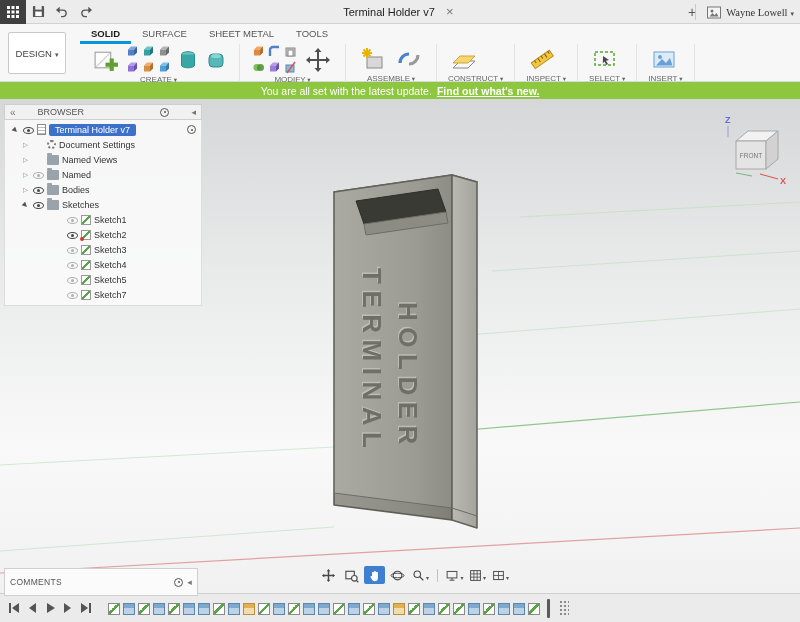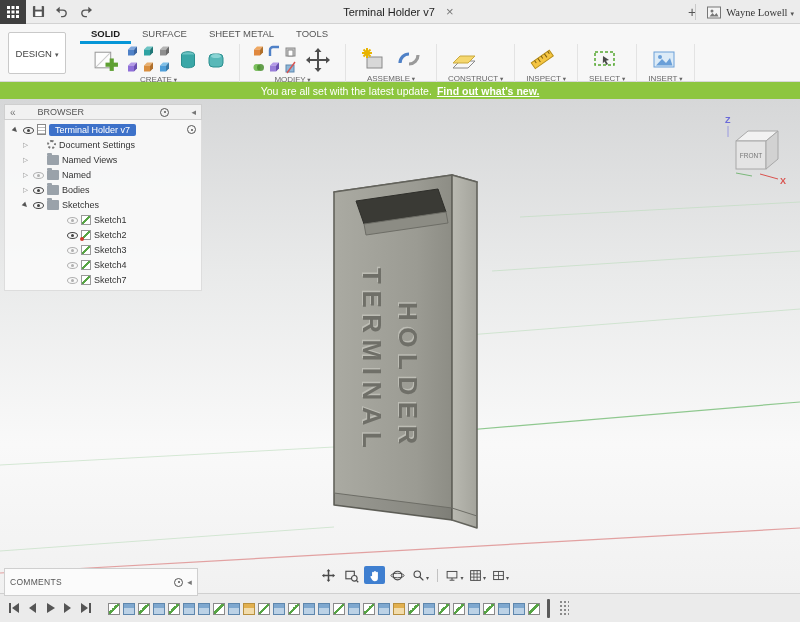--- a/index.html
+++ b/index.html
@@ -520,20 +520,26 @@
             <div class="tree-row" data-icon="sketch" data-eye="dim" data-expand="none" data-indent="2">
             <span class="expander"></span>
             <span class="eye"></span>
             <span class="tree-icon"></span>
             <span class="tree-label">Sketch4</span>
           </div>
             <div class="tree-row" data-icon="sketch" data-eye="dim" data-expand="none" data-indent="2">
             <span class="expander"></span>
             <span class="eye"></span>
             <span class="tree-icon"></span>
+            <span class="tree-label">Sketch5</span>
+          </div>
+            <div class="tree-row" data-icon="sketch" data-eye="dim" data-expand="none" data-indent="2">
+            <span class="expander"></span>
+            <span class="eye"></span>
+            <span class="tree-icon"></span>
             <span class="tree-label">Sketch7</span>
           </div>
           </div>
       </div>
     </div>
 
     <div class="viewcube">
       <svg width="70" height="78" viewBox="0 0 70 78">
         <text x="5" y="12" fill="#6a6ad9" font-size="9" font-weight="bold">Z</text>
         <line x1="8" y1="15" x2="8" y2="26" stroke="#9a9ae0" stroke-width="1"></line>

